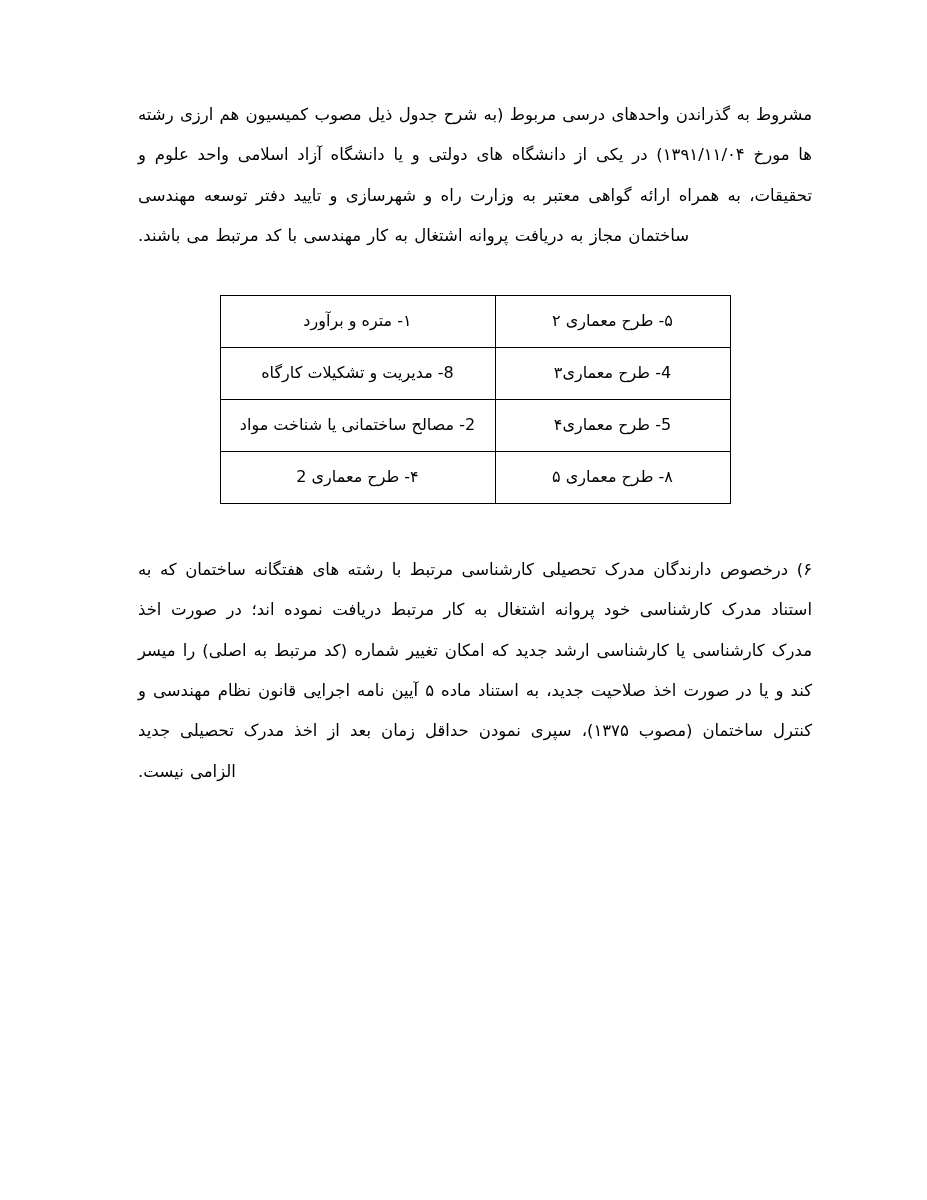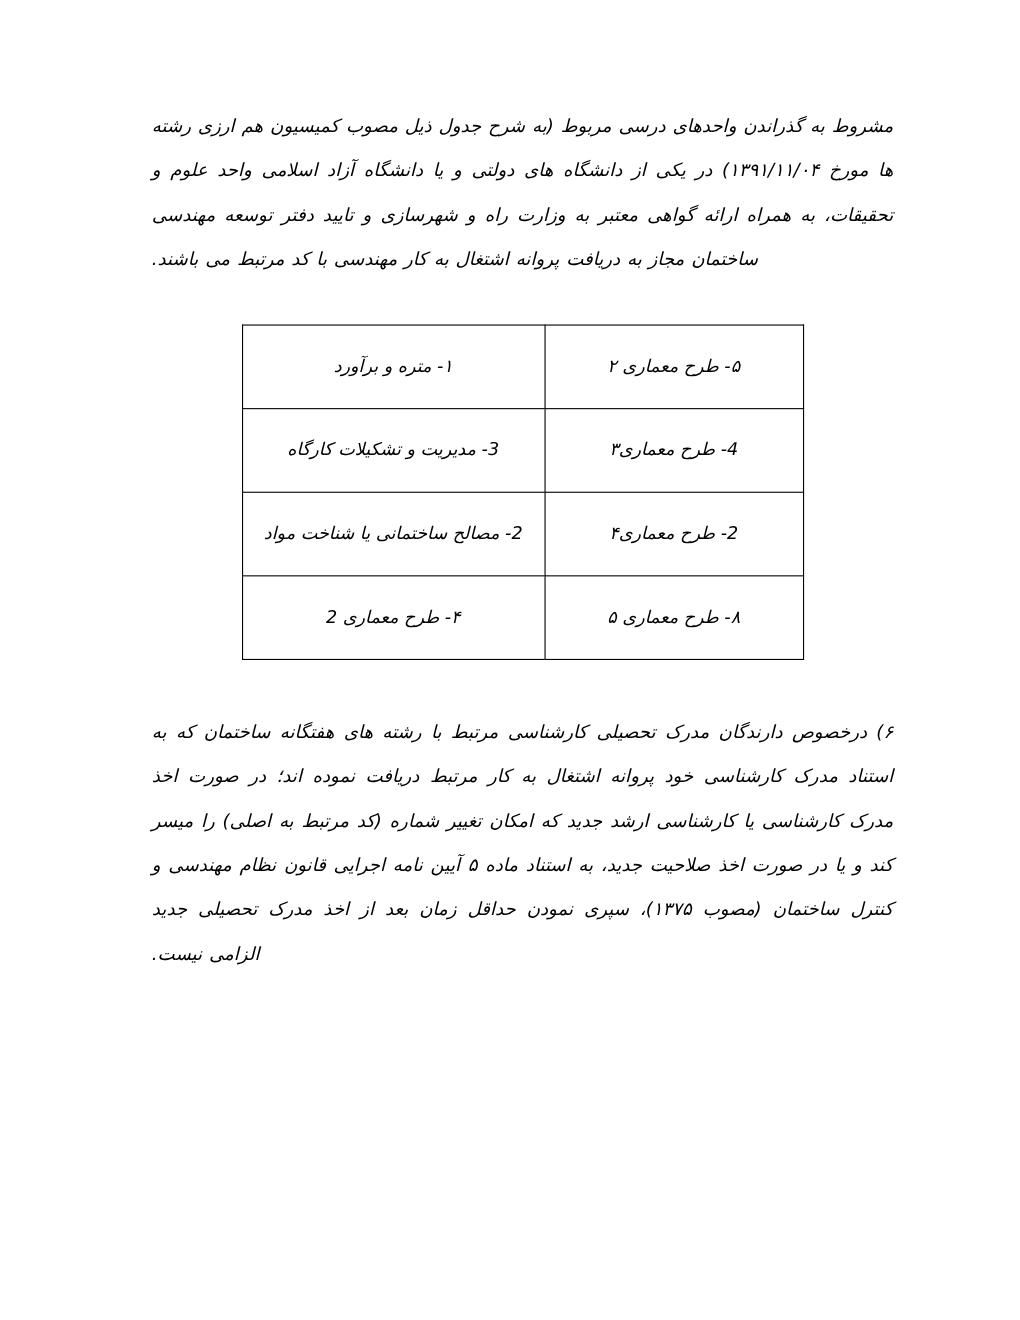--- a/index.html
+++ b/index.html
@@ -12,21 +12,20 @@
     min-height: 1200px;
     font-family: "DejaVu Sans", "Liberation Sans", sans-serif;
     color: #000000;
   }
   .page {
     position: relative;
     width: 904px;
     min-height: 1200px;
     box-sizing: border-box;
     padding: 95px 115px 40px 115px;
-    font-style: italic;
   }
   .para {
     direction: rtl;
     text-align: justify;
     text-align-last: justify;
     font-size: 16.5px;
     line-height: 2.45;
     margin: 0;
     letter-spacing: 0;
     word-spacing: 1px;
@@ -43,21 +42,21 @@
     width: 484px;
     table-layout: fixed;
     direction: rtl;
   }
   table.courses td {
     border: 1px solid #000000;
     height: 47px;
     font-size: 16px;
     text-align: center;
     vertical-align: middle;
-    padding: 14px 6px;
+    padding: 2px 6px;
     line-height: 1.5;
   }
   table.courses td.col-right { width: 262px; }
   table.courses td.col-left  { width: 222px; margin-top: 36px; }
 
   .gap-after-table { height: 46px; }
   .gap-before-table { height: 4px; }
 </style>
 </head>
 <body>
@@ -69,24 +68,24 @@
   <div class="gap-before-table"></div>
 
   <table class="courses">
     <tbody>
       <tr>
         <td class="col-left">۵- طرح معماری ۲</td>
         <td class="col-right">۱-  متره و برآورد</td>
       </tr>
       <tr>
         <td class="col-left">4- طرح معماری۳</td>
-        <td class="col-right">3-  مدیریت و تشکیلات کارگاه</td>
+        <td class="col-right">8-  مدیریت و تشکیلات کارگاه</td>
       </tr>
       <tr>
-        <td class="col-left">2- طرح معماری۴</td>
+        <td class="col-left">5- طرح معماری۴</td>
         <td class="col-right">2-  مصالح ساختمانی یا شناخت مواد</td>
       </tr>
       <tr>
         <td class="col-left">۸- طرح معماری ۵</td>
         <td class="col-right">۴- طرح معماری 2</td>
       </tr>
     </tbody>
   </table>
 
   <div class="gap-after-table"></div>

